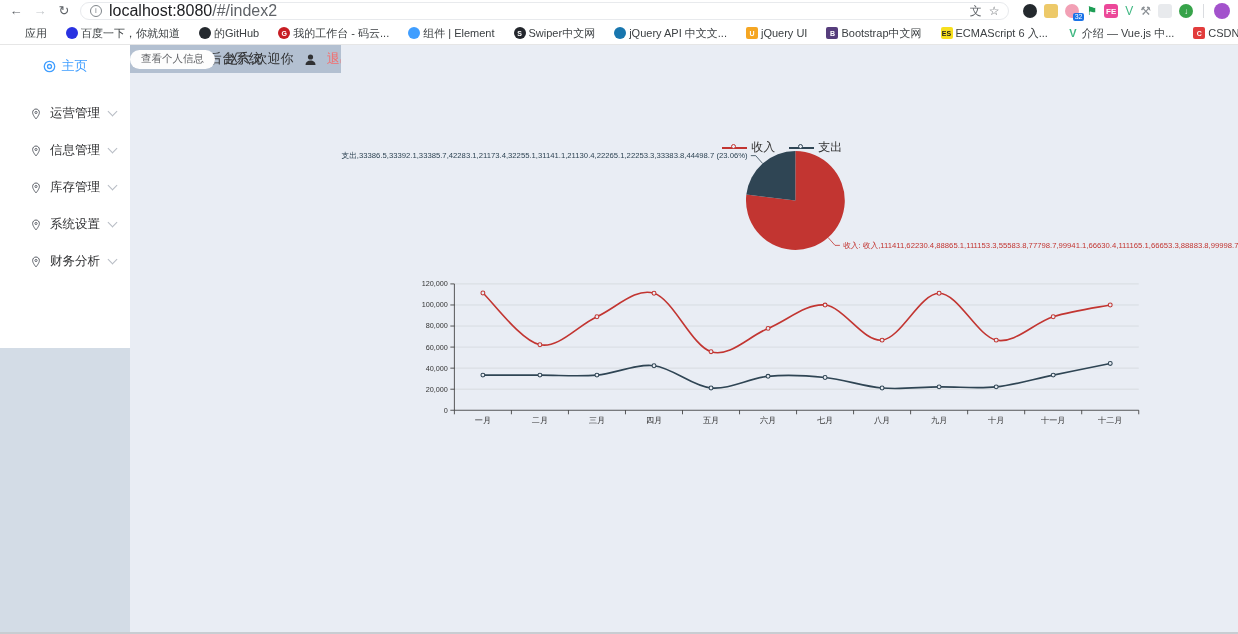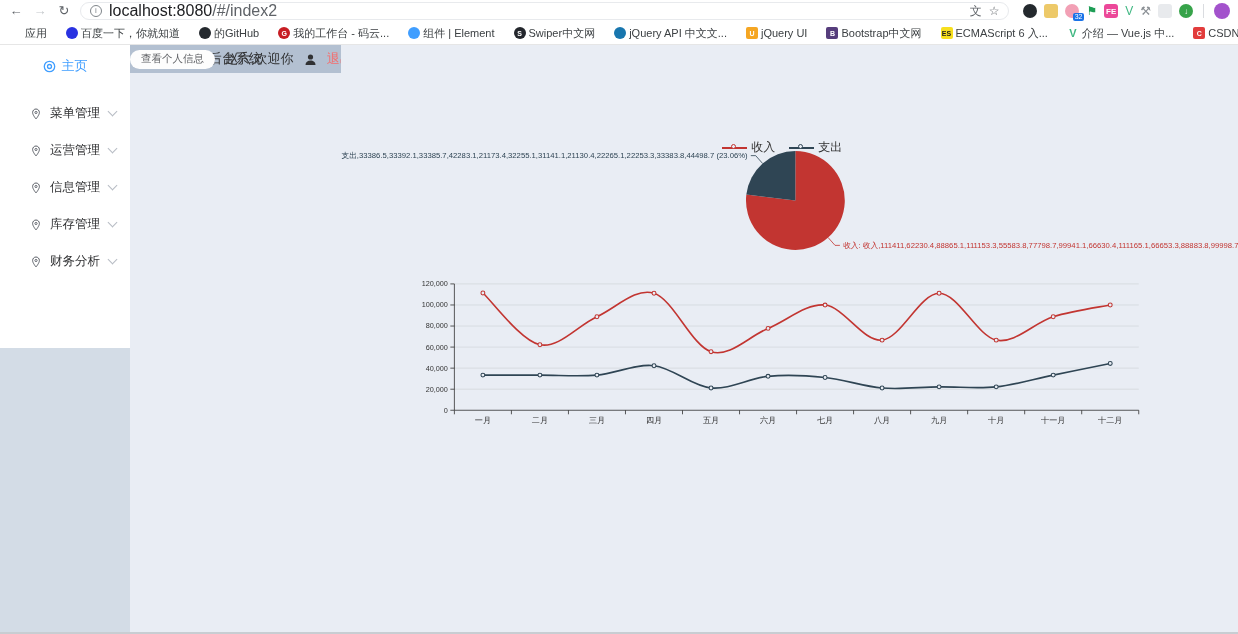--- a/index.html
+++ b/index.html
@@ -159,45 +159,45 @@
         <circle cx="6.5" cy="6.5" r="2" fill="none" stroke="#409eff" stroke-width="1.3"></circle>
       </svg>
       <span>主页</span>
     </div>
     <div class="menu-list" id="menu-list">
         <div class="menu-item">
           <svg width="12" height="12" viewBox="0 0 12 12">
             <path d="M6 1C4.1 1 2.6 2.6 2.6 4.5 2.6 6.9 6 11 6 11s3.4-4.1 3.4-6.5C9.4 2.6 7.9 1 6 1z" fill="none" stroke="#5a5e66" stroke-width="1"></path>
             <circle cx="6" cy="4.5" r="1.1" fill="none" stroke="#5a5e66" stroke-width="0.9"></circle>
           </svg>
-          <span class="mi-label">菜单管理</span>
-          <span class="chev"></span>
-        </div>
-        <div class="menu-item">
-          <svg width="12" height="12" viewBox="0 0 12 12">
-            <path d="M6 1C4.1 1 2.6 2.6 2.6 4.5 2.6 6.9 6 11 6 11s3.4-4.1 3.4-6.5C9.4 2.6 7.9 1 6 1z" fill="none" stroke="#5a5e66" stroke-width="1"></path>
-            <circle cx="6" cy="4.5" r="1.1" fill="none" stroke="#5a5e66" stroke-width="0.9"></circle>
-          </svg>
           <span class="mi-label">运营管理</span>
           <span class="chev"></span>
         </div>
         <div class="menu-item">
           <svg width="12" height="12" viewBox="0 0 12 12">
             <path d="M6 1C4.1 1 2.6 2.6 2.6 4.5 2.6 6.9 6 11 6 11s3.4-4.1 3.4-6.5C9.4 2.6 7.9 1 6 1z" fill="none" stroke="#5a5e66" stroke-width="1"></path>
             <circle cx="6" cy="4.5" r="1.1" fill="none" stroke="#5a5e66" stroke-width="0.9"></circle>
           </svg>
           <span class="mi-label">信息管理</span>
           <span class="chev"></span>
         </div>
         <div class="menu-item">
           <svg width="12" height="12" viewBox="0 0 12 12">
             <path d="M6 1C4.1 1 2.6 2.6 2.6 4.5 2.6 6.9 6 11 6 11s3.4-4.1 3.4-6.5C9.4 2.6 7.9 1 6 1z" fill="none" stroke="#5a5e66" stroke-width="1"></path>
             <circle cx="6" cy="4.5" r="1.1" fill="none" stroke="#5a5e66" stroke-width="0.9"></circle>
           </svg>
           <span class="mi-label">库存管理</span>
+          <span class="chev"></span>
+        </div>
+        <div class="menu-item">
+          <svg width="12" height="12" viewBox="0 0 12 12">
+            <path d="M6 1C4.1 1 2.6 2.6 2.6 4.5 2.6 6.9 6 11 6 11s3.4-4.1 3.4-6.5C9.4 2.6 7.9 1 6 1z" fill="none" stroke="#5a5e66" stroke-width="1"></path>
+            <circle cx="6" cy="4.5" r="1.1" fill="none" stroke="#5a5e66" stroke-width="0.9"></circle>
+          </svg>
+          <span class="mi-label">系统设置</span>
           <span class="chev"></span>
         </div>
         <div class="menu-item">
           <svg width="12" height="12" viewBox="0 0 12 12">
             <path d="M6 1C4.1 1 2.6 2.6 2.6 4.5 2.6 6.9 6 11 6 11s3.4-4.1 3.4-6.5C9.4 2.6 7.9 1 6 1z" fill="none" stroke="#5a5e66" stroke-width="1"></path>
             <circle cx="6" cy="4.5" r="1.1" fill="none" stroke="#5a5e66" stroke-width="0.9"></circle>
           </svg>
           <span class="mi-label">财务分析</span>
           <span class="chev"></span>
         </div>

